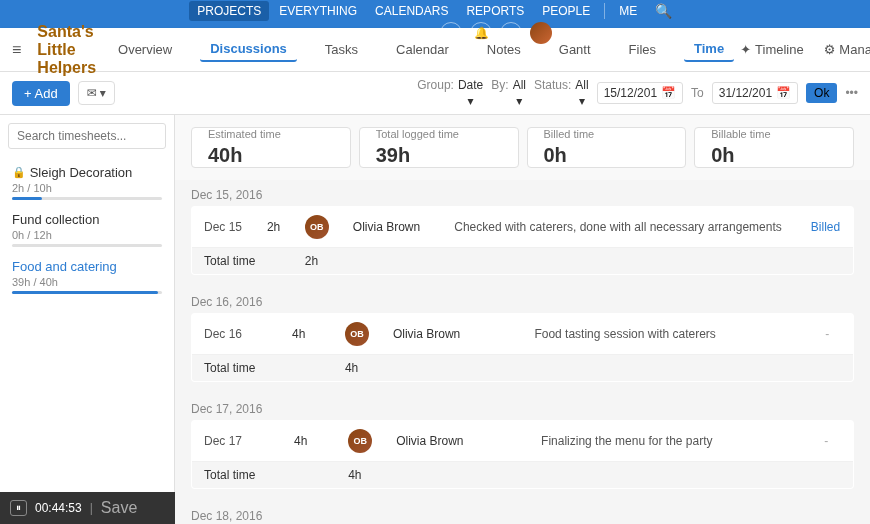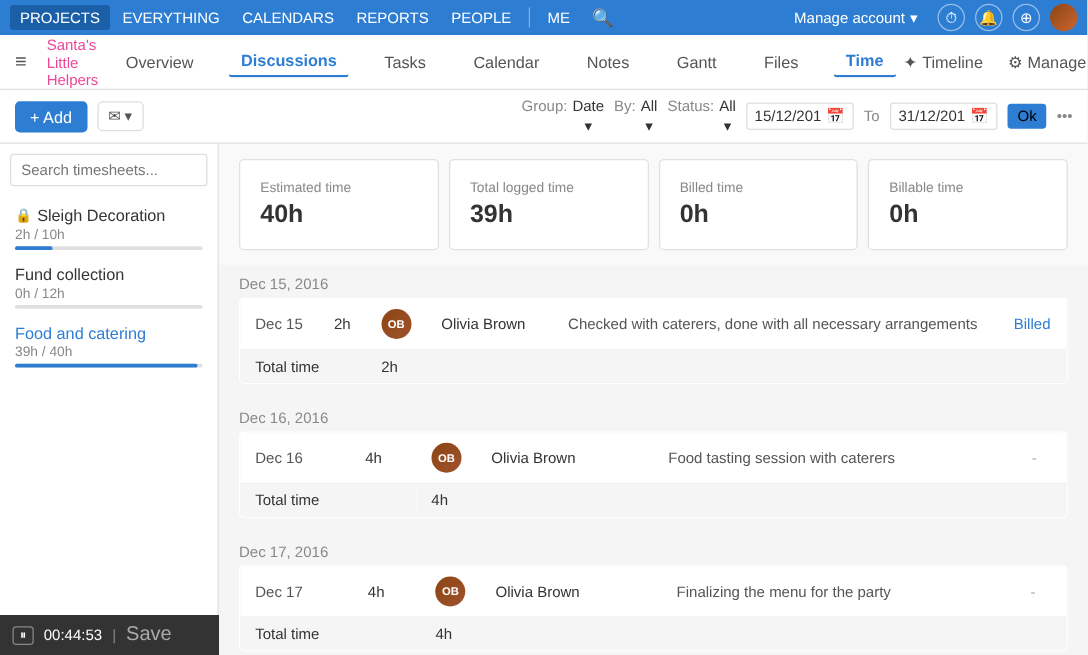--- a/index.html
+++ b/index.html
@@ -7,20 +7,21 @@
 
     
     .top-nav {
       background: #2d7dd2;
       display: flex;
       align-items: center;
       height: 28px;
       padding: 0 8px;
       color: white;
       font-size: 12px;
+      flex-direction: column;
     }
     .top-nav-left { display: flex; align-items: center; gap: 2px; flex: 1; }
     .top-nav-item {
       padding: 3px 8px;
       cursor: pointer;
       border-radius: 3px;
       font-size: 12px;
       color: white;
       white-space: nowrap;
     }
@@ -36,21 +37,21 @@
       background: white;
       display: flex;
       align-items: center;
       height: 44px;
       padding: 0 12px;
       border-bottom: 1px solid #e0e0e0;
       box-shadow: 0 1px 3px rgba(0,0,0,0.1);
     }
     .second-nav-left { display: flex; align-items: center; gap: 12px; flex: 1; }
     .hamburger { font-size: 16px; cursor: pointer; color: #555; margin-right: 4px; }
-    .project-title { font-size: 12px; font-weight: 400; color: #ec4899; }
+    .project-title { font-size: 16px; font-weight: 700; color: #a16207; }
     .second-nav-tabs { display: flex; align-items: center; gap: 18px; }
     .second-nav-tab {
       padding: 4px 10px;
       cursor: pointer;
       color: #555;
       font-size: 13px;
       border-radius: 3px;
     }
     .second-nav-tab.active {
       color: #2d7dd2;
@@ -161,21 +162,21 @@
       display: flex;
       gap: 0;
       padding: 12px 16px;
       background: #f9f9f9;
     }
     .stat-card {
       flex: 1;
       background: white;
       border: 1px solid #e0e0e0;
       border-radius: 4px;
-      padding: 16px 16px;
+      padding: 0 16px;
       margin-right: 8px;
     }
     .stat-card:last-child { margin-right: 0; }
     .stat-label { font-size: 11px; color: #888; margin-bottom: 4px; }
     .stat-value { font-size: 20px; font-weight: 600; color: #333; }
 
     
     .time-content { padding: 0 16px 16px 16px; }
     .date-group { margin-bottom: 12px; }
     .date-header {

